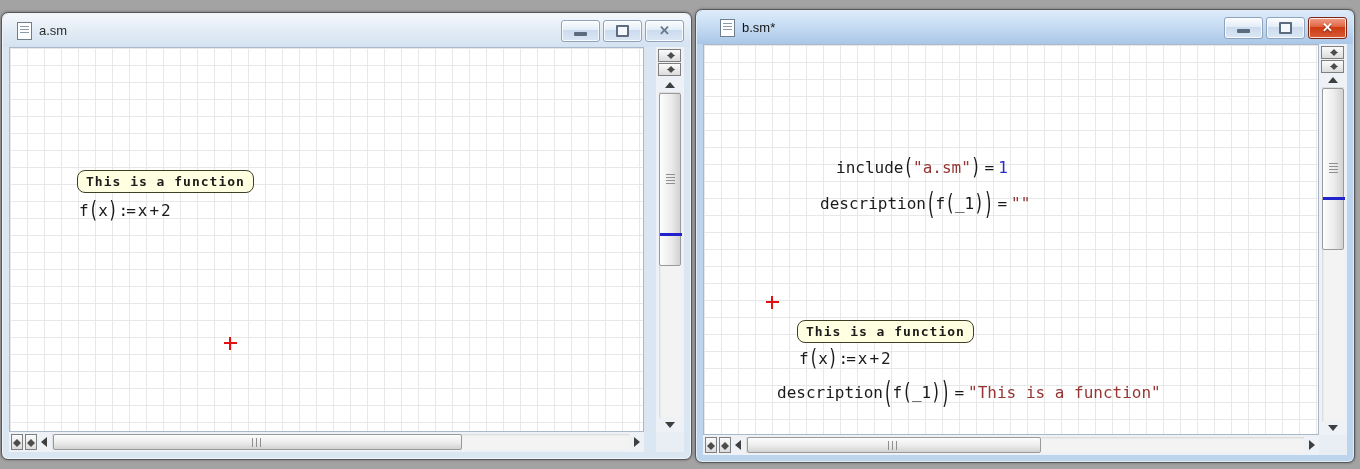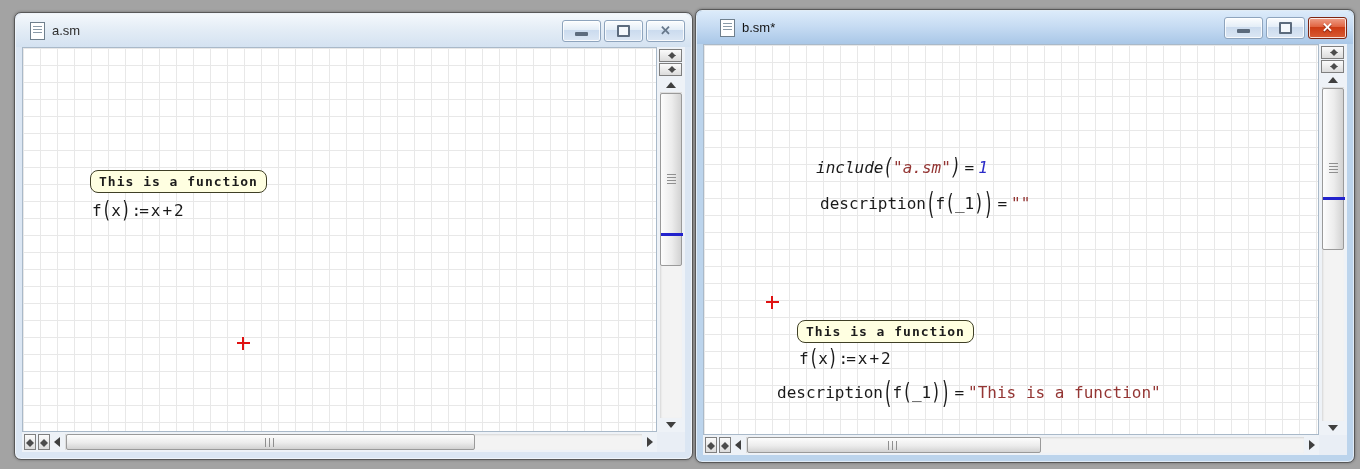--- a/index.html
+++ b/index.html
@@ -84,21 +84,21 @@
   .math-line .plus{margin:0 2px;}
   .math-line .str{color:#943634;}
   .math-line .num{color:#2b2bc8;}
   .cross{position:absolute;width:13px;height:13px;z-index:2;}
   .cross::before{content:"";position:absolute;left:0;top:5px;width:13px;height:2px;background:#e01212;}
   .cross::after{content:"";position:absolute;left:5px;top:0;width:2px;height:13px;background:#e01212;}
 </style>
 </head>
 <body>
 
-<div class="window inactive" style="left:14px;top:12px;width:677px;height:446px;">
+<div class="window inactive" style="left:1px;top:12px;width:677px;height:446px;padding-left:12px;">
   <div class="titlebar">
     <div class="doc-icon"></div>
     <span class="wtitle">a.sm</span>
     <div class="controls">
       <div class="wbtn">
           <div class="ic-min"></div>
         </div>
       <div class="wbtn">
           <div class="ic-restore"></div>
         </div>
@@ -167,21 +167,21 @@
           <div class="ic-restore"></div>
         </div>
       <div class="wbtn close-active">
           <span class="ic-x">✕</span>
         </div>
     </div>
   </div>
   <div class="inner">
     <div class="canvas" style="width:616px;height:391px;">
 
-      <div class="math-line" style="left:112px;top:110px;font-style:italic;">
+      <div class="math-line" style="left:132px;top:110px;">
         <span>include</span>
           <span class="paren">(</span>
           <span class="str">"a.sm"</span>
           <span class="paren">)</span>
           <span class="eq">=</span>
           <span class="num">1</span>
       </div>
 
       <div class="math-line" style="left:116px;top:146px;">
         <span>description</span>

